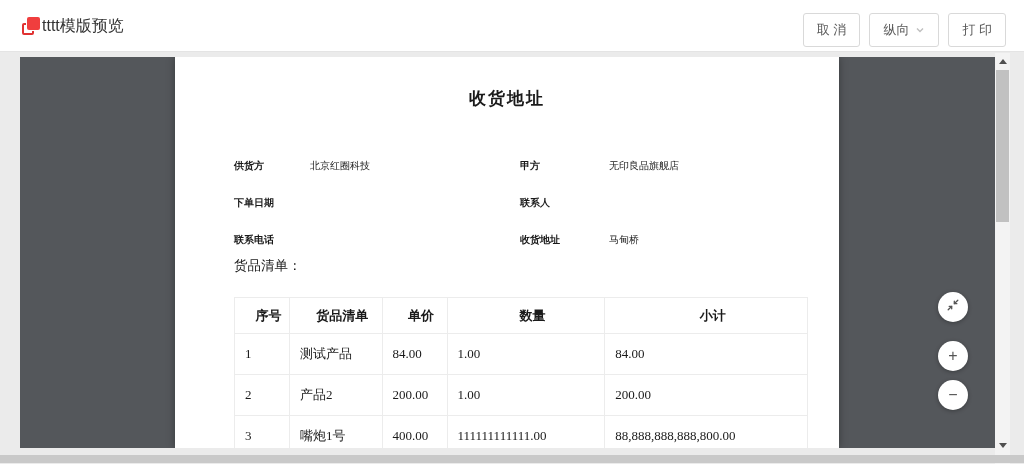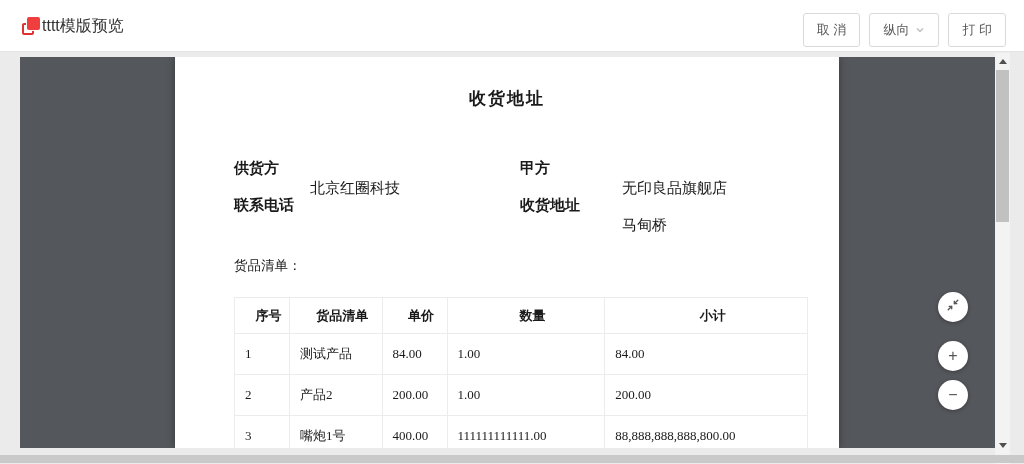--- a/index.html
+++ b/index.html
@@ -28,24 +28,24 @@
     background:#54575b; overflow:hidden; }
   .page { position:absolute; left:155px; top:0; width:664px; height:391px; background:#fff;
     overflow:hidden; box-shadow:0 0 8px rgba(0,0,0,.35);
     font-family:"Liberation Serif","DejaVu Serif",serif; color:#1a1a1a; }
 
   .doc-title { position:absolute; top:30px; left:0; width:100%; text-align:center;
     font-size:17px; font-weight:bold; letter-spacing:2px; }
   .order-no { position:absolute; top:70px; right:31px; font-size:12.5px; }
 
   .fields { position:absolute; top:102px; left:59px; right:30px; }
-  .field-row { position:relative; height:37px; font-size:15px; }
+  .field-row { position:relative; height:37px; font-size:10px; }
   .field-row .lab { font-weight:bold; position:absolute; top:0; }
-  .field-row .val { position:absolute; top:0;margin-top:20px; }
-  .f-l1 { left:0; } .f-v1 { left:76px; } .f-l2 { left:286px; } .f-v2 { left:388px; }
+  .field-row .val { position:absolute; top:0; }
+  .f-l1 { left:0; } .f-v1 { left:76px; } .f-l2 { left:286px; } .f-v2 { left:375px; }
 
   .list-label { position:absolute; left:59px; top:200px; font-size:13.5px; }
 
   table.items { position:absolute; left:59px; top:240px; width:574px;
     border-collapse:collapse; font-size:13px; }
   table.items th, table.items td { border:1px solid #ececec; }
   table.items th { height:36px; font-weight:bold; text-align:center;padding-left:13px; }
   table.items td { height:41px; text-align:left; padding-left:10px; }
   .c0 { width:55px; } .c1 { width:93px; } .c2 { width:65px; } .c3 { width:158px;font-family:Liberation Mono, monospace; } .c4 { width:203px; }
 
@@ -94,20 +94,26 @@
   <div class="preview">
     <div class="page">
       <div class="doc-title">收货地址</div>
 
       <div class="fields">
         <div class="field-row">
           <span class="lab f-l1">供货方</span>
           <span class="val f-v1">北京红圈科技</span>
           <span class="lab f-l2">甲方</span>
           <span class="val f-v2">无印良品旗舰店</span>
+        </div>
+        <div class="field-row">
+          <span class="lab f-l1">下单日期</span>
+          <span class="val f-v1"></span>
+          <span class="lab f-l2">联系人</span>
+          <span class="val f-v2"></span>
         </div>
         <div class="field-row">
           <span class="lab f-l1">联系电话</span>
           <span class="val f-v1"></span>
           <span class="lab f-l2">收货地址</span>
           <span class="val f-v2">马甸桥</span>
         </div>
       </div>
 
       <div class="list-label">货品清单：</div>

